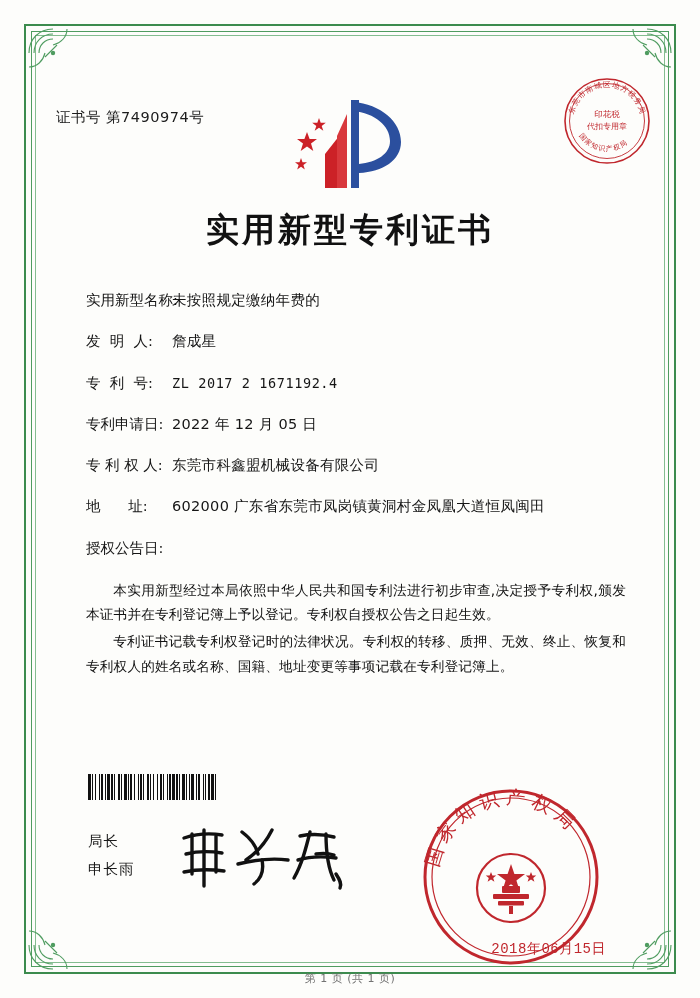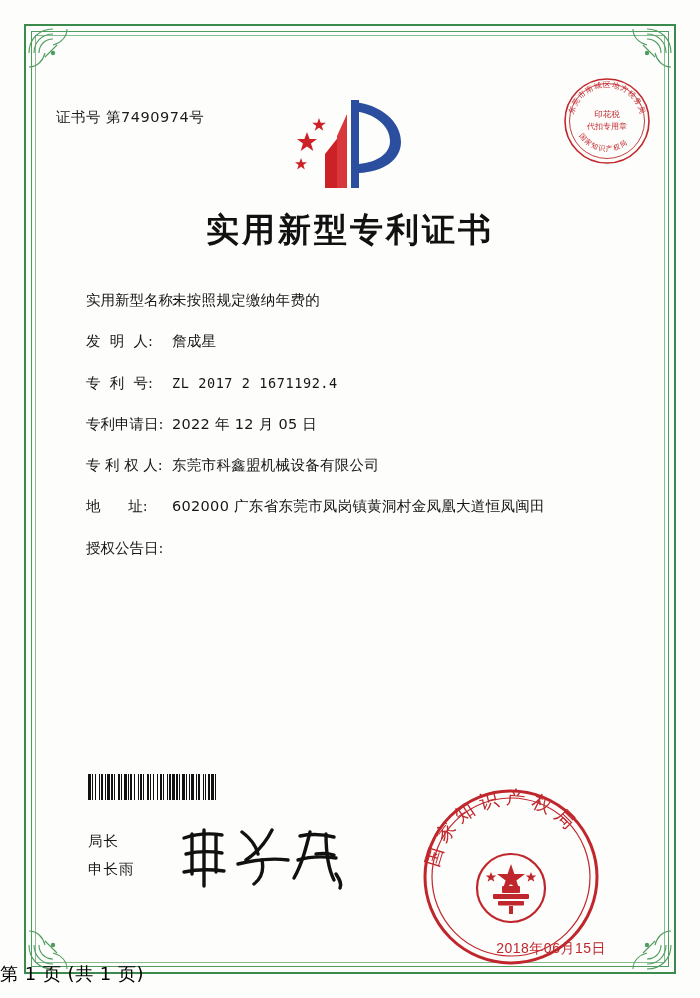--- a/index.html
+++ b/index.html
@@ -222,30 +222,30 @@
     width: 186px;
     height: 186px;
   }
   .seal-date {
     position: absolute;
     right: 42px;
     top: 872px;
     font-size: 14px;
     color: #c0272d;
     letter-spacing: 0.5px;
-    font-family: Liberation Sans, sans-serif;
+    font-family: Liberation Mono, monospace;
   }
 
   .footer-page {
     position: absolute;
     left: 0; right: 0;
     bottom: 12px;
-    text-align: left;
-    font-size: 18px;
-    color: #000000;
+    text-align: center;
+    font-size: 11px;
+    color: #737373;
     letter-spacing: 0.5px;
   }
 </style>
 </head>
 <body>
 
 <div class="page">
 
   <div class="frame-outer"></div>
   <div class="frame-inner"></div>
@@ -382,20 +382,22 @@
 
       <div class="pub-row">
         <div class="pub-left">
           <div class="pub-label">授权公告日:</div>
         </div>
       </div>
 
     </div>
 
     <div class="paragraphs">
+      <p>本实用新型经过本局依照中华人民共和国专利法进行初步审查,决定授予专利权,颁发本证书并在专利登记簿上予以登记。专利权自授权公告之日起生效。</p>
+      <p>专利证书记载专利权登记时的法律状况。专利权的转移、质押、无效、终止、恢复和专利权人的姓名或名称、国籍、地址变更等事项记载在专利登记簿上。</p>
     </div>
 
     <div class="barcode">
         <i style="width:3px"></i>
         <i style="width:1px;background:transparent"></i>
         <i style="width:1px"></i>
         <i style="width:2px;background:transparent"></i>
         <i style="width:1px"></i>
         <i style="width:3px;background:transparent"></i>
         <i style="width:1px"></i>

